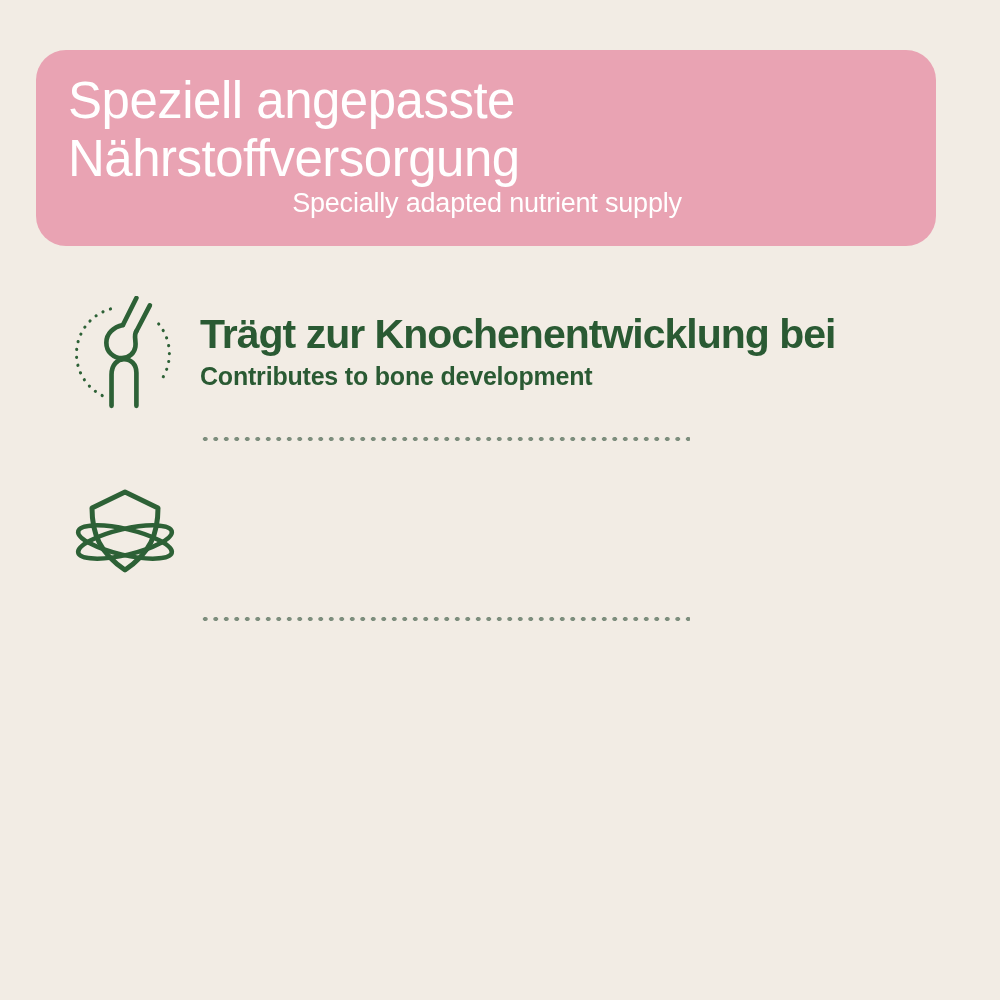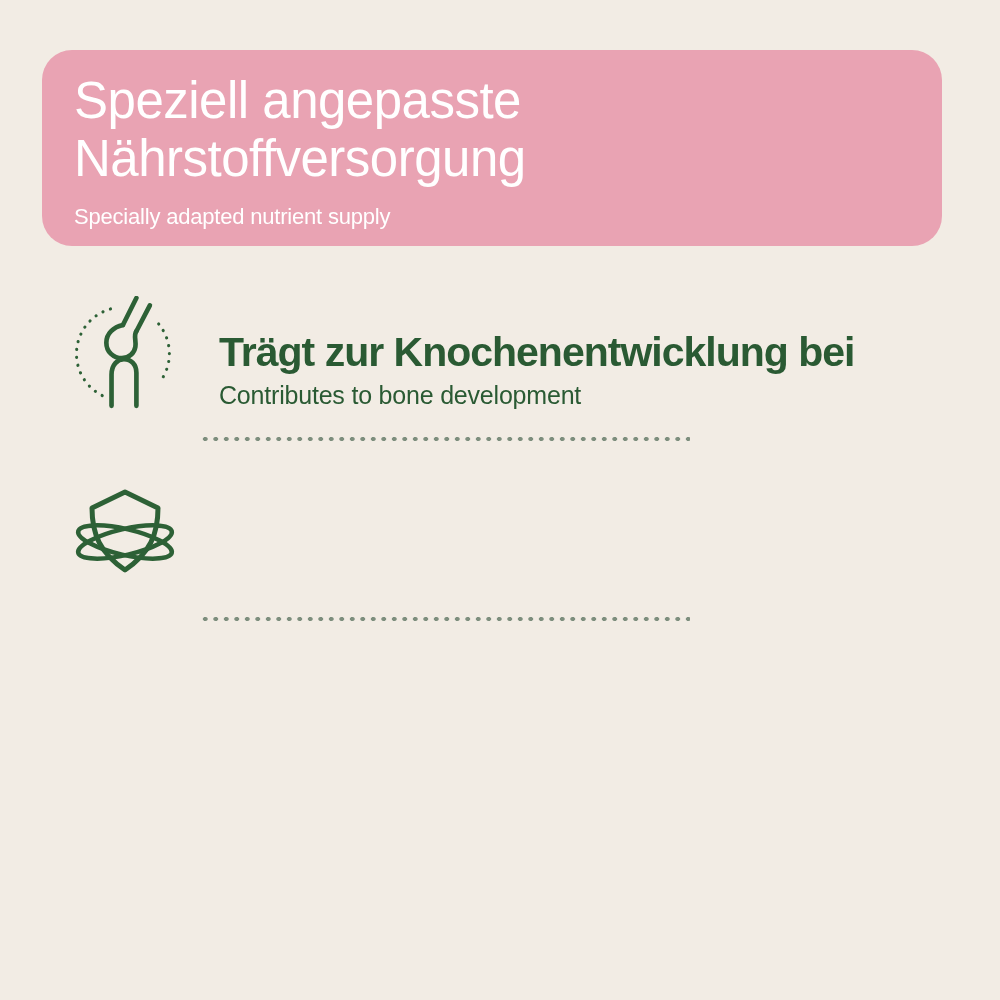--- a/index.html
+++ b/index.html
@@ -9,71 +9,72 @@
     width: 1000px;
     height: 1000px;
     background: #f2ece4;
     overflow: hidden;
     font-family: "Liberation Sans", sans-serif;
   }
 
   
   .banner {
     position: absolute;
-    left: 42px;
+    left: 36px;
     top: 50px;
     width: 900px;
     height: 196px;
     background: #e9a3b3;
     border-radius: 30px;
     padding: 22px 30px 8px 32px;
   }
   .banner-title {
     color: #ffffff;
     font-size: 51px;
     font-weight: 500;
     line-height: 1.14;
     letter-spacing: -0.5px;
     white-space: pre-line;
   }
   .banner-subtitle {
     color: #ffffff;
-    font-size: 22px;
+    font-size: 27px;
     font-weight: 400;
-    margin-top: 16px;
+    margin-top: 0;
     letter-spacing: -0.2px;
+    text-align: center;
   }
 
   
   .features {
     position: absolute;
     left: 50px;
     top: 292px;
     width: 900px;
   }
-  .feature { display: flex; align-items: flex-end; gap: 19px; }
+  .feature { display: flex; align-items: center; }
   .icon-cell {
     width: 150px;
     flex-shrink: 0;
     display: flex;
     justify-content: center;
   }
   .text-cell { flex: 1; }
   .feature-title {
     color: #2a5a33;
     font-size: 41px;
     font-weight: 700;
     line-height: 1.17;
     letter-spacing: -1px;
     white-space: pre-line;
   }
   .feature-subtitle {
     color: #2a5a33;
     font-size: 25px;
-    font-weight: 400;
+    font-weight: 700;
     letter-spacing: -0.2px;
     margin-top: 4px;
   }
 
   .divider {
     margin: 26px 0 28px 150px;
     width: 490px;
     height: 6px;
     background-image: radial-gradient(circle, #7d8e7d 2.1px, rgba(0,0,0,0) 2.5px);
     background-size: 10.5px 6px;

